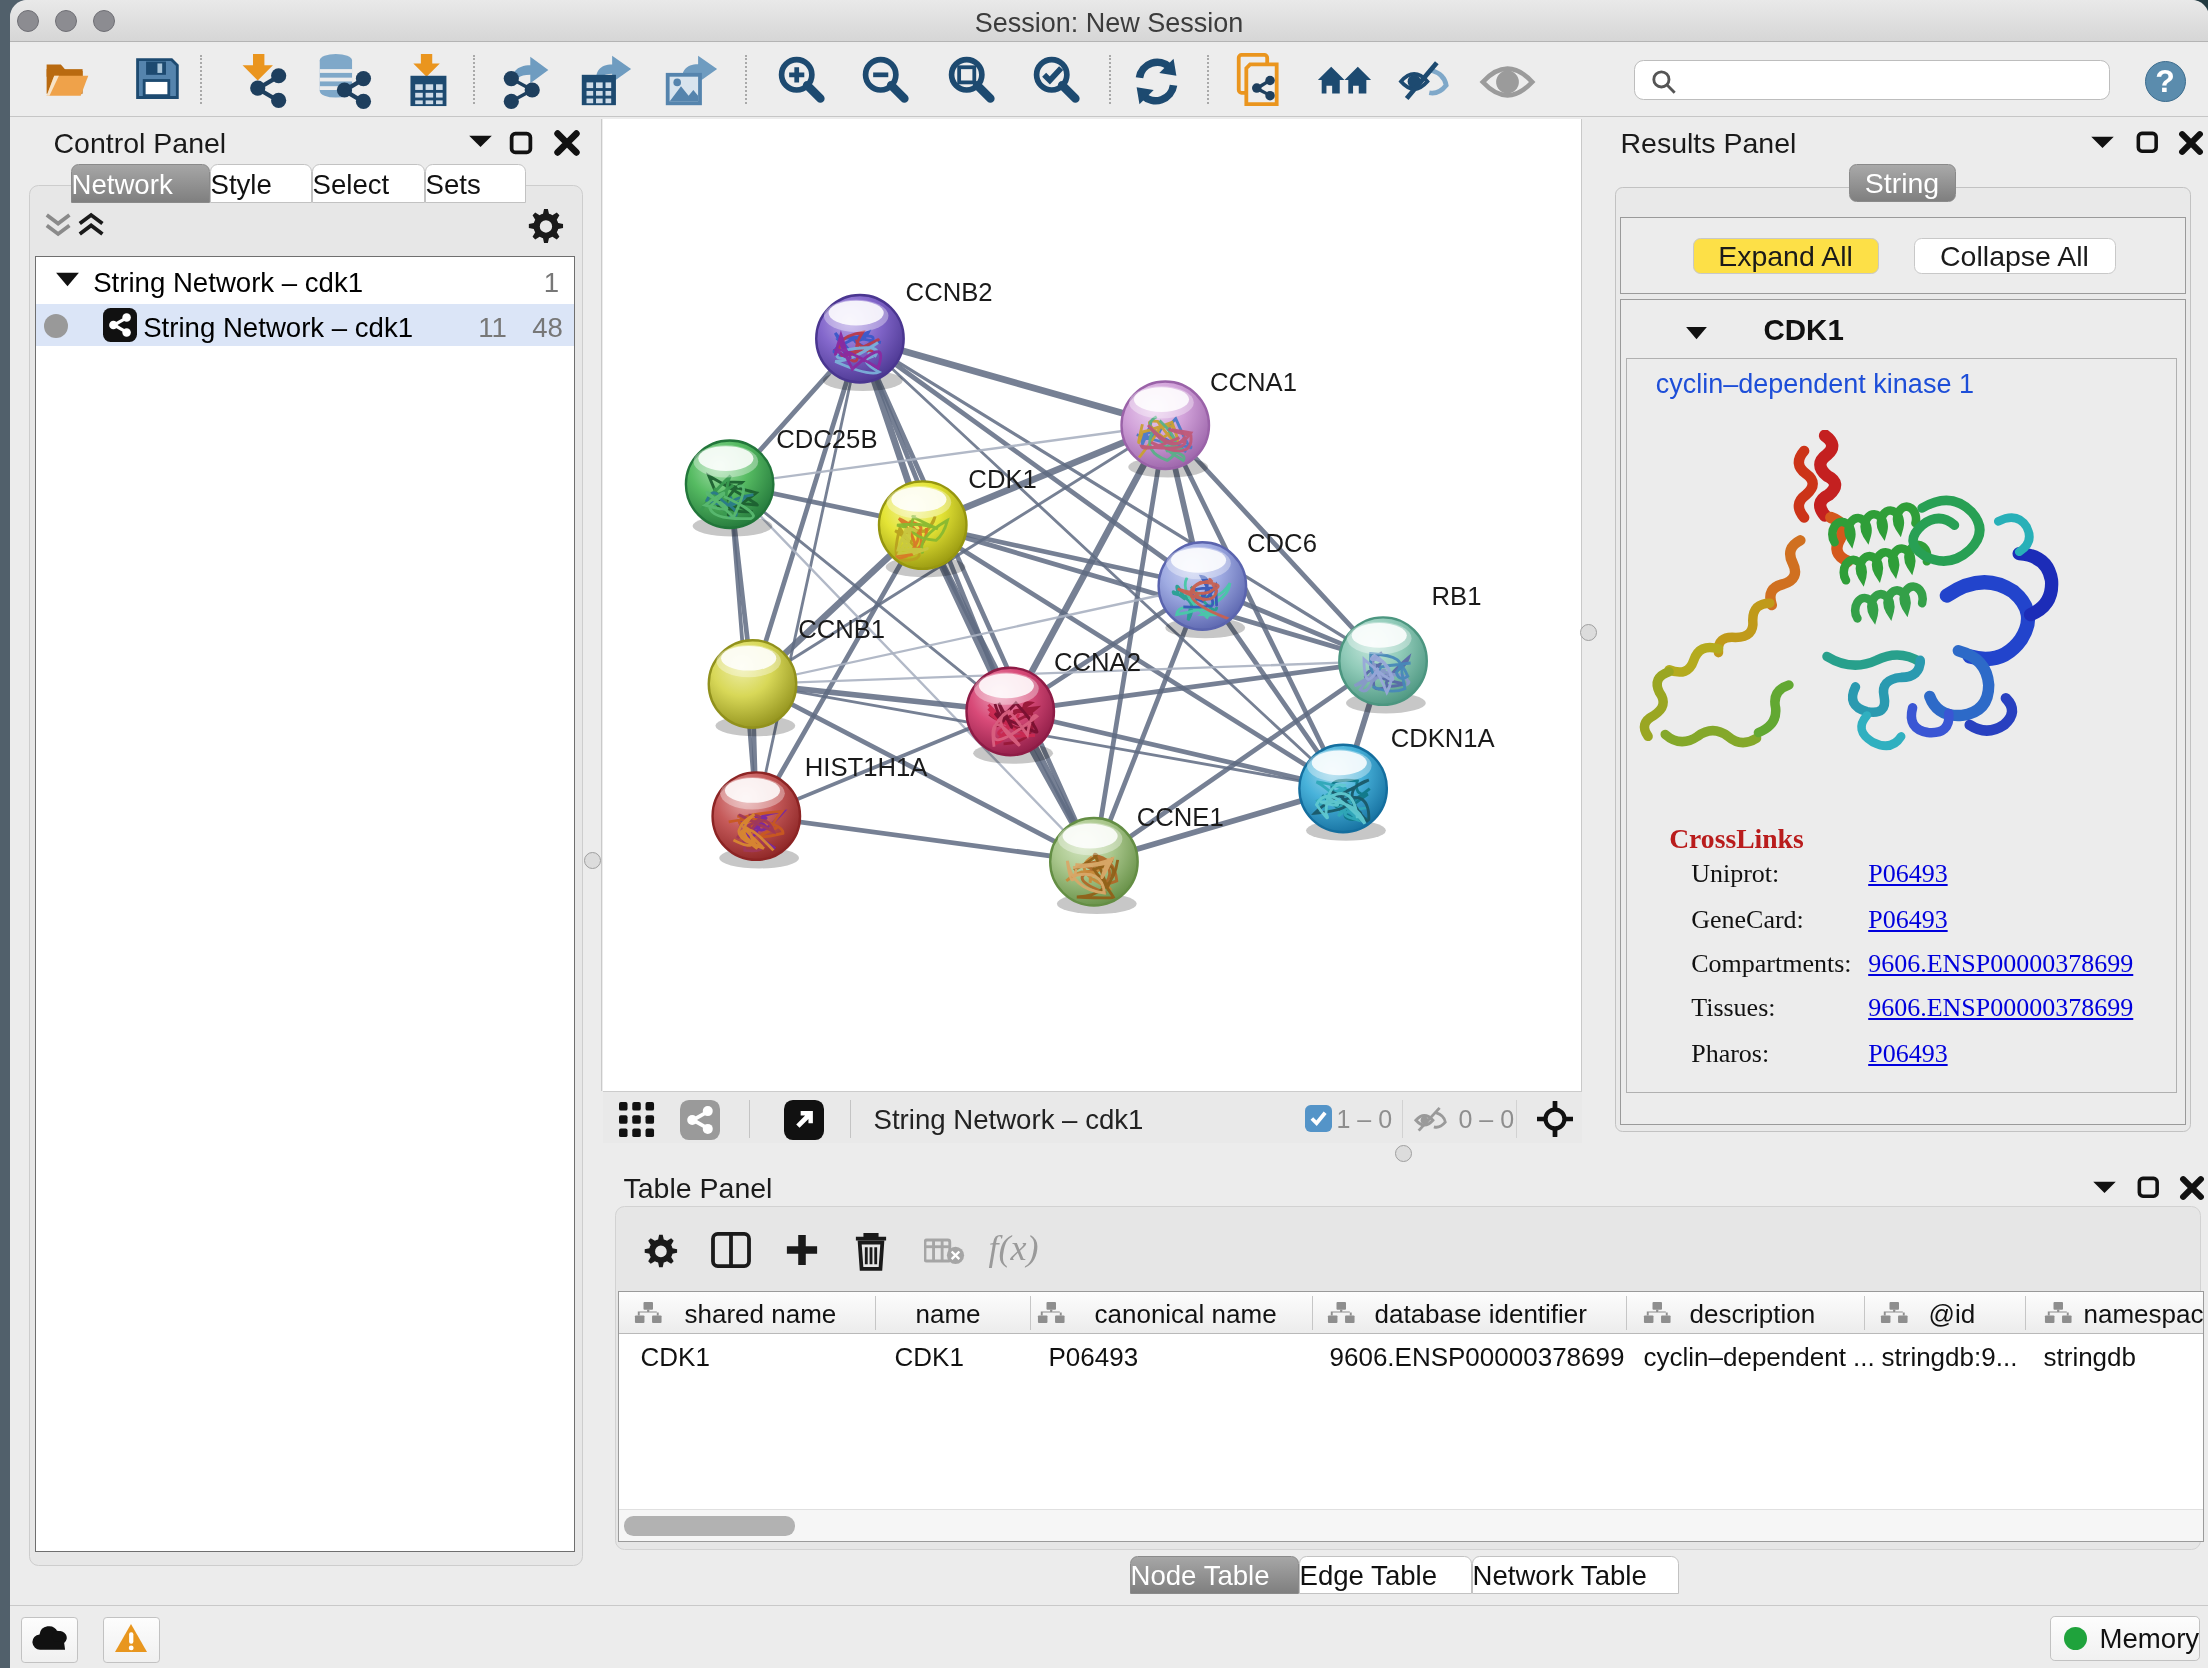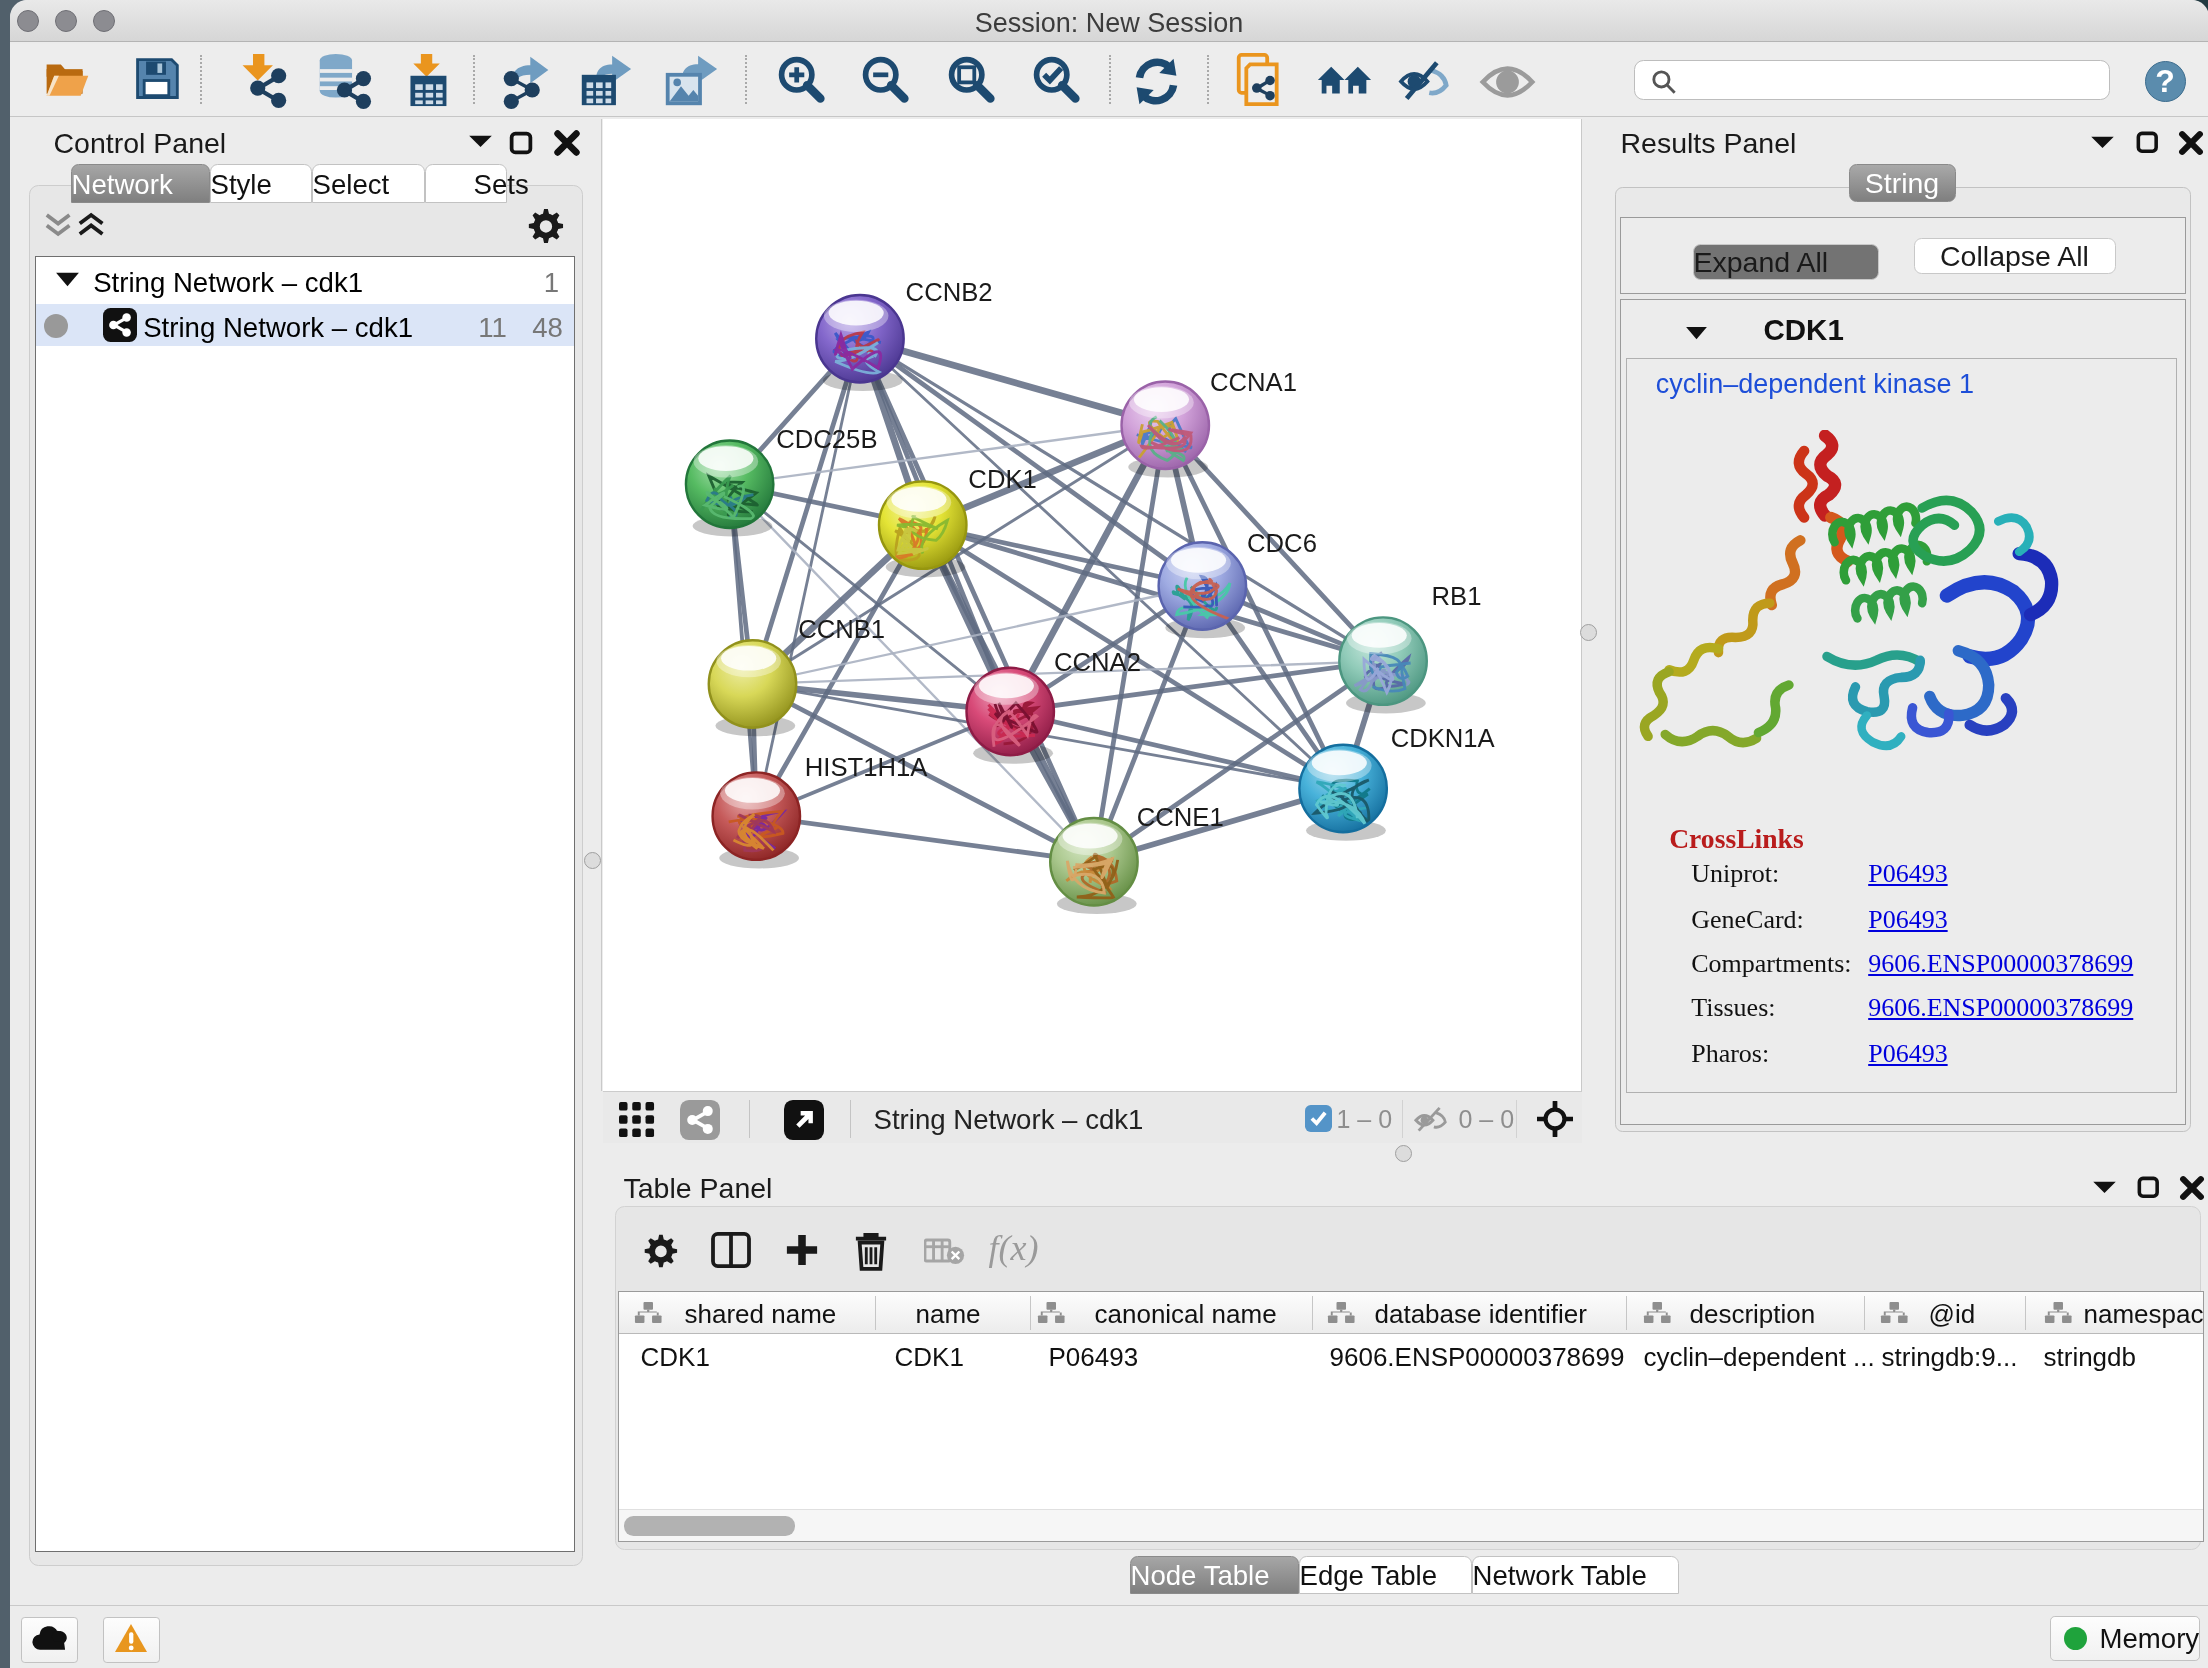--- a/index.html
+++ b/index.html
@@ -219,21 +219,21 @@
       <svg width="30" height="30" viewBox="0 0 32 32">
           <rect x="6" y="6" width="20" height="20" rx="4" fill="none" stroke="#111" stroke-width="4"></rect>
         </svg>
       <svg width="32" height="32" viewBox="0 0 34 34">
           <path d="M7,7 L27,27 M27,7 L7,27" stroke="#111" stroke-width="7" stroke-linecap="round"></path>
         </svg>
     </div>
     <div class="tab tabsel" style="position:absolute;left:61px;top:45px;width:139px;height:39px;line-height:39px;">Network</div>
     <div class="tab" style="position:absolute;left:200px;top:45px;width:102px;height:39px;line-height:39px;">Style</div>
     <div class="tab" style="position:absolute;left:302px;top:45px;width:113px;height:39px;line-height:39px;">Select</div>
-    <div class="tab" style="position:absolute;left:415px;top:45px;width:82px;height:39px;line-height:39px;padding-left:48px;">Sets</div>
+    <div class="tab" style="position:absolute;left:415px;top:45px;width:101px;height:39px;line-height:39px;">Sets</div>
     <div id="cpbox">
       <svg style="position:absolute;left:13.3px;top:27px" width="34" height="25" viewBox="0 0 36 26">
           <path d="M4,2 l12,9 12,-9 M4,13 l12,9 12,-9" fill="none" stroke="#8a8a8a" stroke-width="4"></path>
         </svg>
       <svg style="position:absolute;left:46px;top:25px" width="34" height="27" viewBox="0 0 36 28">
           <path d="M4,24 l12,-9 12,9 M4,13 l12,-9 12,9" fill="none" stroke="#1a1a1a" stroke-width="4"></path>
         </svg>
       <svg style="position:absolute;left:496px;top:21px" width="38" height="38" viewBox="-1 -2 40 40">
           <use href="#gearico"></use>
         </svg>
@@ -562,21 +562,21 @@
       <svg width="28.5" height="28.5" viewBox="0 0 32 32">
           <rect x="6" y="6" width="20" height="20" rx="4" fill="none" stroke="#111" stroke-width="4"></rect>
         </svg>
       <svg width="30" height="30" viewBox="0 0 34 34">
           <path d="M7,7 L27,27 M27,7 L7,27" stroke="#111" stroke-width="7" stroke-linecap="round"></path>
         </svg>
     </div>
     <div style="position:absolute;left:32px;top:68px;width:576px;height:945px;background:#e9e9e9;border:1px solid #c2c2c2;border-radius:7.6px;"></div>
     <div style="position:absolute;left:266px;top:45px;width:107px;height:38px;background:linear-gradient(#a9a9a9,#7f7f7f);border:1px solid #8a8a8a;border-radius:7.6px;color:#fff;font-size:28.5px;text-align:center;line-height:37px;">String</div>
     <div style="position:absolute;left:37px;top:98px;width:566px;height:77px;background:#ececec;border:1.9px solid #9a9a9a;">
-      <div style="position:absolute;left:72px;top:20px;width:186px;height:36px;background:#737373;border:1px solid #c8c8c8;border-radius:7.6px;font-size:28.5px;color:#1a1a1a;line-height:35px;margin-top:6px;">Expand All</div>
+      <div style="position:absolute;left:72px;top:20px;width:186px;height:36px;background:#fde047;border:1px solid #c8c8c8;border-radius:7.6px;font-size:28.5px;color:#1a1a1a;text-align:center;line-height:35px;">Expand All</div>
       <div style="position:absolute;left:293px;top:20px;width:202px;height:36px;background:#fff;border:1px solid #c8c8c8;border-radius:7.6px;font-size:28.5px;color:#1a1a1a;text-align:center;line-height:35px;">Collapse All</div>
     </div>
     <div style="position:absolute;left:37px;top:180px;width:566px;height:826px;background:#ececec;border:1.9px solid #9a9a9a;">
       <svg style="position:absolute;left:64px;top:25px" width="23" height="17" viewBox="0 0 24 18">
           <path d="M1,2 h22 l-11,13 z" fill="#111"></path>
         </svg>
       <div style="position:absolute;left:143px;top:13.3px;font-size:29.5px;font-weight:bold;color:#111;">CDK1</div>
       <div style="position:absolute;left:5.7px;top:58px;width:551px;height:735px;background:#ececec;border:1px solid #b0b0b0;">
         <div style="position:absolute;left:28.5px;top:9.5px;font-size:27px;color:#1d4ed8;">cyclin–dependent kinase 1</div>
         <div id="ribbon" style="position:absolute;left:0px;top:71px;width:438px;height:333px;"><svg width="438" height="333" viewBox="0 0 460 350">

